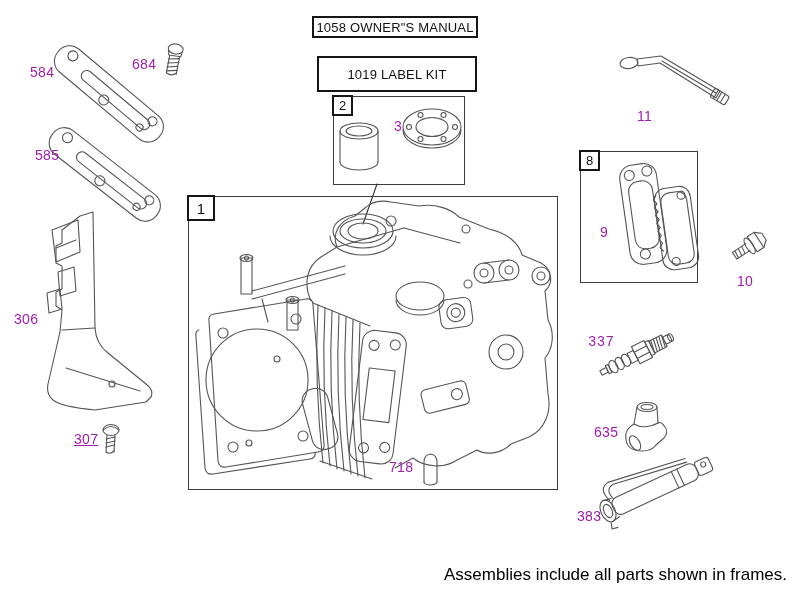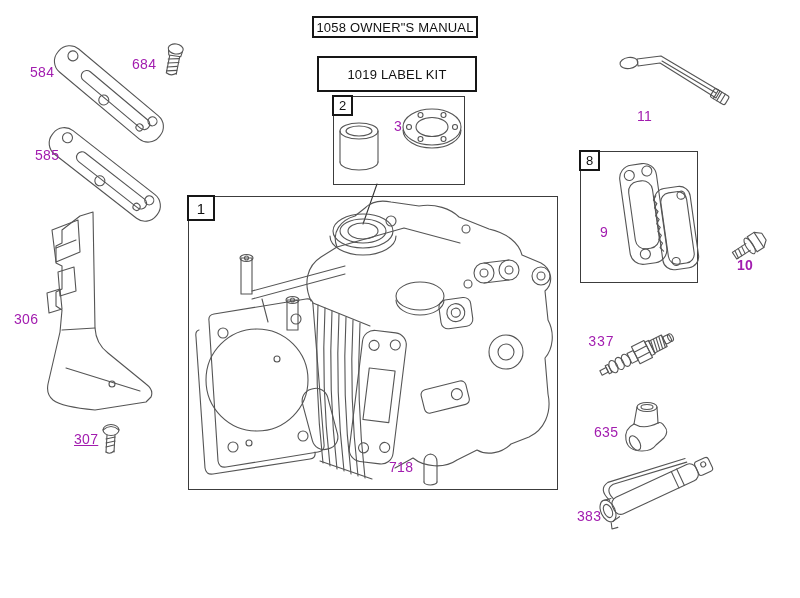--- a/index.html
+++ b/index.html
@@ -263,19 +263,20 @@
 
   <div class="part-label" style="left:30px;top:64px;">584</div>
   <div class="part-label" style="left:35px;top:147px;">585</div>
   <div class="part-label" style="left:132px;top:56px;">684</div>
   <div class="part-label" style="left:14px;top:311px;">306</div>
   <div class="part-label" style="left:74px;top:431px;text-decoration:underline;">307</div>
   <div class="part-label" style="left:394px;top:118px;">3</div>
   <div class="part-label" style="left:389px;top:459px;text-align:center;">718</div>
   <div class="part-label" style="left:637px;top:72px;margin-top:36px;">11</div>
   <div class="part-label" style="left:600px;top:224px;">9</div>
-  <div class="part-label" style="left:737px;top:257px;font-weight:bold;">10</div>
+  <div class="part-label" style="left:737px;top:273px;">10</div>
   <div class="part-label" style="left:588px;top:334px;font-family:Liberation Mono, monospace;">337</div>
   <div class="part-label" style="left:594px;top:424px;">635</div>
   <div class="part-label" style="left:577px;top:508px;text-align:center;">383</div>
 
+  <div class="note" style="right:13px;top:565px;">Assemblies include all parts shown in frames.</div>
 
 </div>
 
 </body></html>

